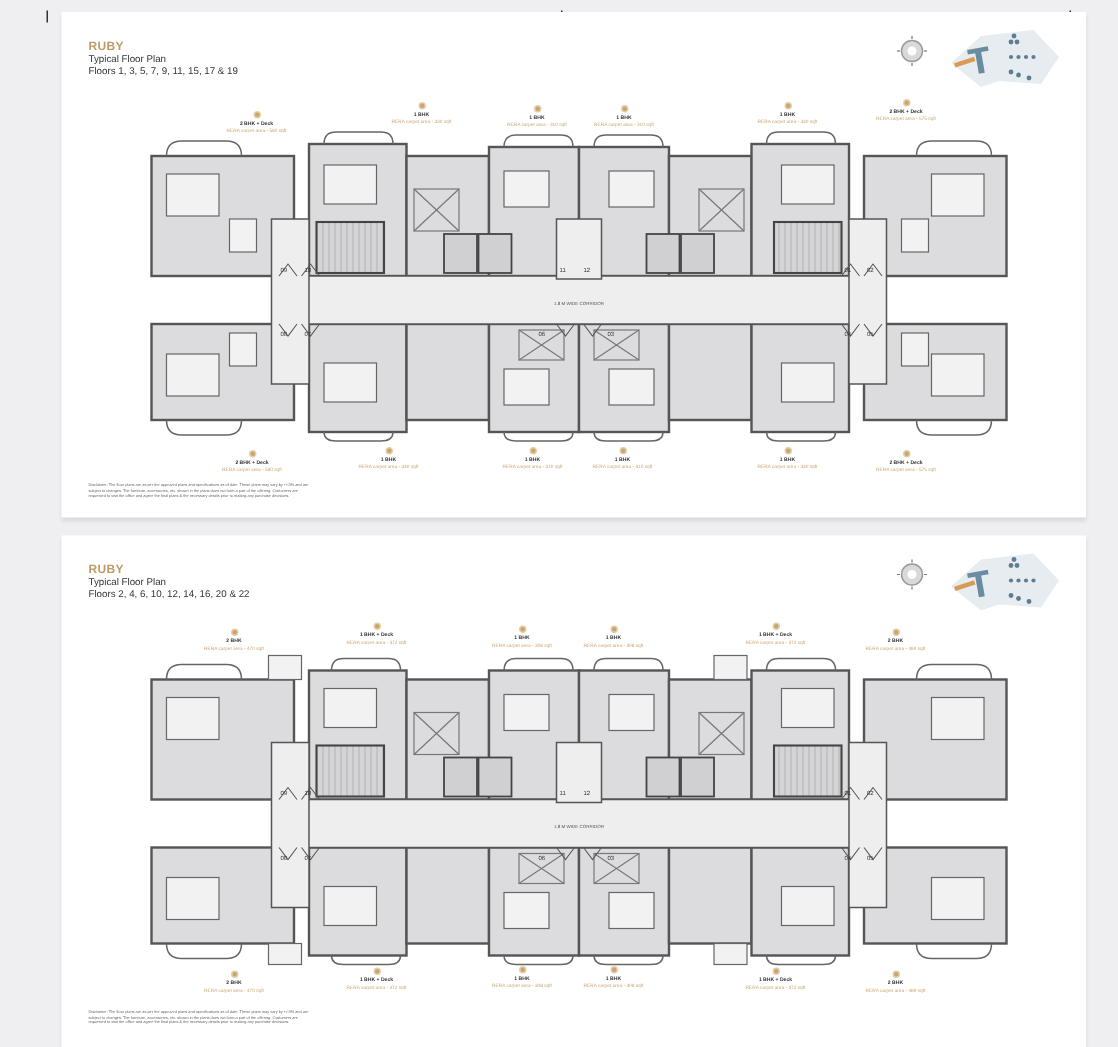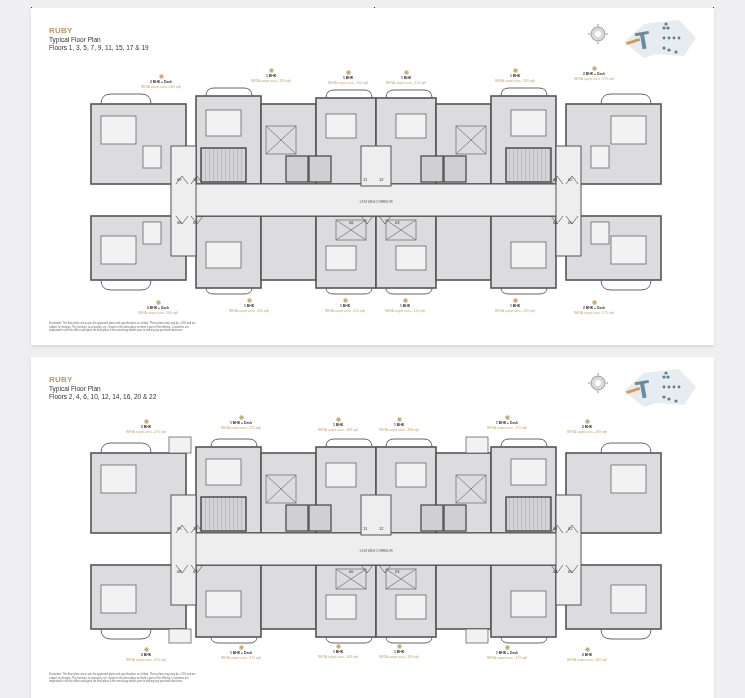--- a/index.html
+++ b/index.html
@@ -1,21 +1,21 @@
 <!DOCTYPE html>
 <html><head>
   <meta charset="utf-8">
   <style>
     * { box-sizing: border-box; margin: 0; padding: 0; }
     html, body { width: 745px; height: 698px; overflow: hidden; background: #efeff1; }
     body { font-family: "Liberation Sans", sans-serif; position: relative; }
 
     .viewer { position: absolute; inset: 0; background: #efeff1; }
     .page {
-      position: absolute; left: 31px; width: 683px; background: #ffffff;
+      position: absolute; left: 41px; width: 683px; background: #ffffff;
       box-shadow: 0 2px 3px rgba(0,0,0,0.10);
     }
     .page-1 { top: 8px; height: 337px; }
     .page-2 { top: 357px; height: 345px; }
 
     .cursor-mark { position: absolute; top: 7px; width: 1px; height: 8px; background: #333; }
 
     .title-block { position: absolute; left: 18px; top: 18px; }
     .title-block .brand { color: #c09a66; font-weight: bold; font-size: 8px; letter-spacing: 0.2px; line-height: 10px; }
     .title-block .sub { color: #333; font-size: 6.5px; line-height: 8px; }

